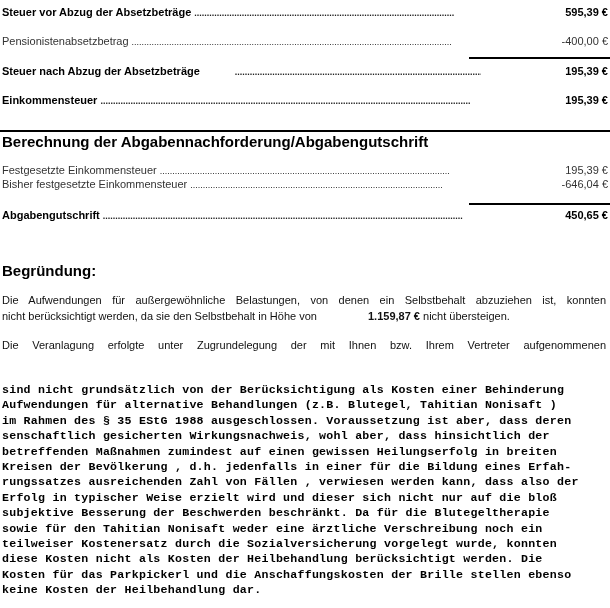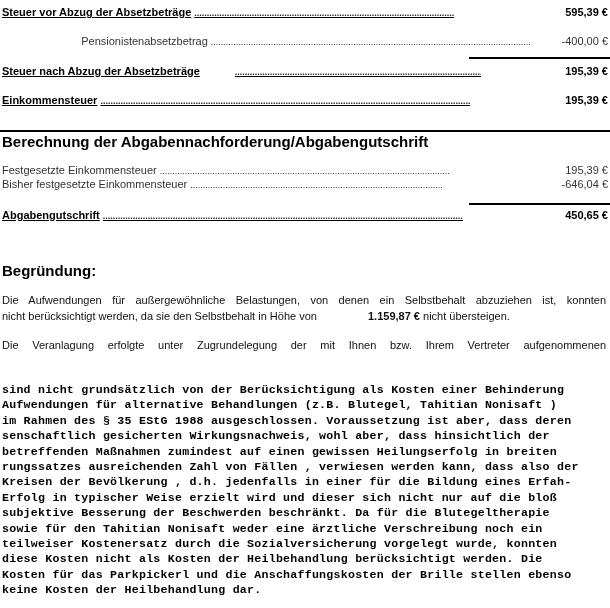--- a/index.html
+++ b/index.html
@@ -32,22 +32,22 @@
     overflow: hidden;
     letter-spacing: 0;
     font-size: 9px;
     color: #222;
   }
   .row .amount {
     position: absolute;
     right: 2px;
     text-align: right;
   }
-  .row.bold { font-weight: bold; text-decoration: underline; }
-  .row.light { color: #333; justify-content: center; }
+  .row.bold { font-weight: bold; }
+  .row.light { color: #333; }
   .sep {
     position: absolute;
     height: 2px;
     background: #000;
   }
   .heading {
     position: absolute;
     left: 2px;
     font-size: 15px;
     font-weight: bold;
@@ -151,22 +151,22 @@
 <div class="para" style="top:337px;">
   <span class="justify">Die Veranlagung erfolgte unter Zugrundelegung der mit Ihnen bzw. Ihrem Vertreter aufgenommenen</span>
 </div>
 
 <div class="mono">
   <span class="mline">sind nicht grundsätzlich von der Berücksichtigung als Kosten einer Behinderung</span>
   <span class="mline">Aufwendungen für alternative Behandlungen (z.B. Blutegel, Tahitian Nonisaft )</span>
   <span class="mline">im Rahmen des § 35 EStG 1988 ausgeschlossen. Voraussetzung ist aber, dass deren</span>
   <span class="mline">senschaftlich gesicherten Wirkungsnachweis, wohl aber, dass hinsichtlich der</span>
   <span class="mline">betreffenden Maßnahmen zumindest auf einen gewissen Heilungserfolg in breiten</span>
+  <span class="mline">Kreisen der Bevölkerung , d.h. jedenfalls in einer für die Bildung eines Erfah-</span>
   <span class="mline">rungssatzes ausreichenden Zahl von Fällen , verwiesen werden kann, dass also der</span>
-  <span class="mline">Kreisen der Bevölkerung , d.h. jedenfalls in einer für die Bildung eines Erfah-</span>
   <span class="mline">Erfolg in typischer Weise erzielt wird und dieser sich nicht nur auf die bloß</span>
   <span class="mline">subjektive Besserung der Beschwerden beschränkt. Da für die Blutegeltherapie</span>
   <span class="mline">sowie für den Tahitian Nonisaft weder eine ärztliche Verschreibung noch ein</span>
   <span class="mline">teilweiser Kostenersatz durch die Sozialversicherung vorgelegt wurde, konnten</span>
   <span class="mline">diese Kosten nicht als Kosten der Heilbehandlung berücksichtigt werden. Die</span>
   <span class="mline">Kosten für das Parkpickerl und die Anschaffungskosten der Brille stellen ebenso</span>
   <span class="mline">keine Kosten der Heilbehandlung dar.</span>
 </div>
 
 </body></html>

